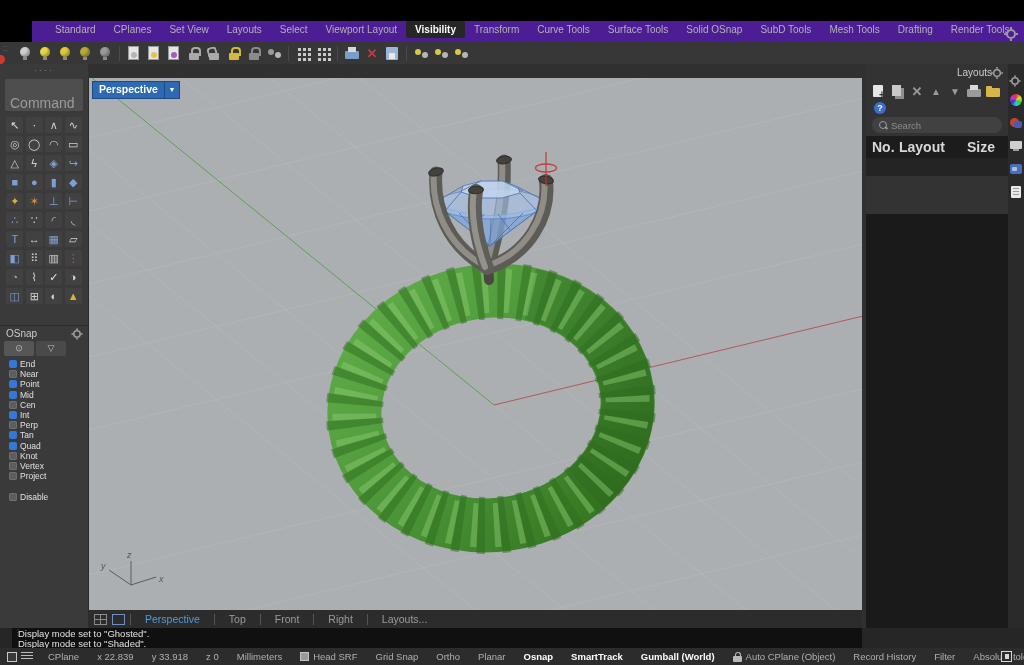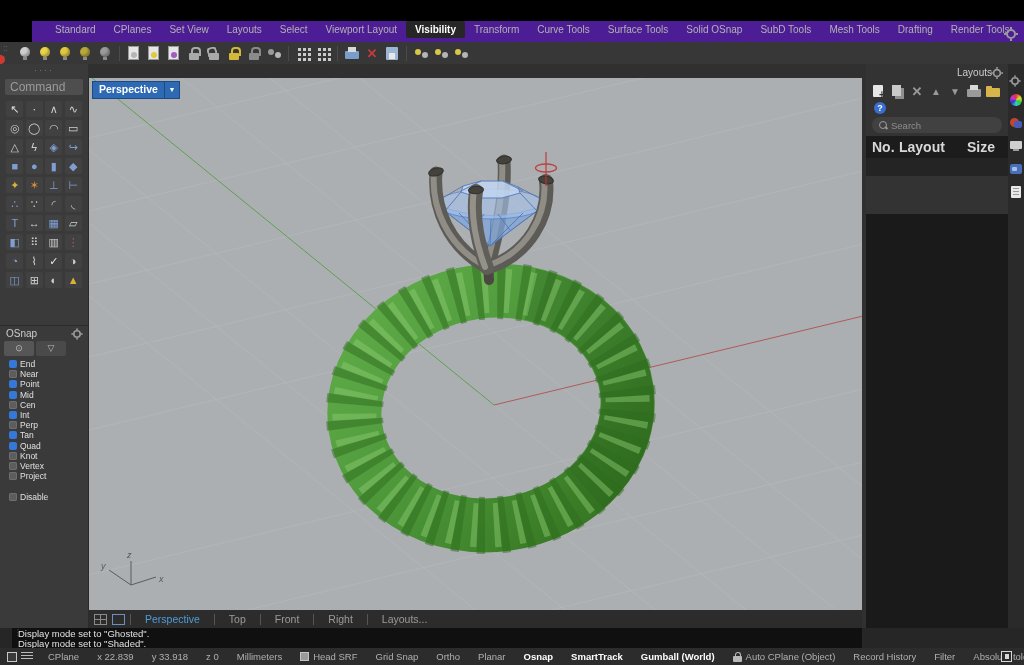--- a/index.html
+++ b/index.html
@@ -44,21 +44,21 @@
 .toolbar { position:absolute; top:42px; left:0; right:0; height:22px; background:#373737; display:flex; align-items:center; gap:2px; padding-left:16px; }
 .grip-v { position:absolute; left:3px; top:3px; color:#6d6d6d; font-size:7px; line-height:4px; width:6px; word-break:break-all; }
 .red-sliver { position:absolute; left:-4px; top:13px; width:9px; height:9px; border-radius:50%; background:#cf3a30; }
 
 
 .main { position:absolute; top:64px; left:0; right:0; height:564px; background:#303030; }
 
 
 .sidebar { position:absolute; left:0; top:0; width:88px; height:100%; background:#3a3a3a; }
 .grip-dots { text-align:center; color:#7a7a7a; font-size:9px; height:13px; line-height:13px; letter-spacing:2px; }
-.command-box { margin:2px 5px 4px 5px; height:16px; background:#4e4e4e; border-radius:2px; color:#9b9b9b; font-size:12px; line-height:16px; padding:0 5px; }
+.command-box { margin:2px 5px 4px 5px; height:16px; background:#4e4e4e; border-radius:2px; color:#9b9b9b; font-size:14px; line-height:16px; padding:16px 5px; }
 .tools { display:grid; grid-template-columns:repeat(4,1fr); justify-items:center; row-gap:3px; padding:2px 5px; }
 .tool { width:17px; height:16px; font-size:11px; line-height:16px; text-align:center; color:#cfcfcf; background:rgba(255,255,255,.04); border-radius:2px; }
 
 
 .osnap { position:absolute; top:261px; left:0; right:0; bottom:0; background:#3a3a3a; border-top:1px solid #2b2b2b; }
 .osnap-header { display:flex; align-items:center; justify-content:space-between; padding:2px 6px 1px 6px; }
 .osnap-title { font-size:10px; color:#cccccc; }
 .osnap-tabs { display:flex; gap:2px; padding:1px 4px 3px 4px; }
 .osnap-tab { width:30px; height:15px; background:#4a4a4a; border-radius:2px; text-align:center; font-size:9px; line-height:15px; color:#bdbdbd; }
 .osnap-tab.sel { background:#565656; }

